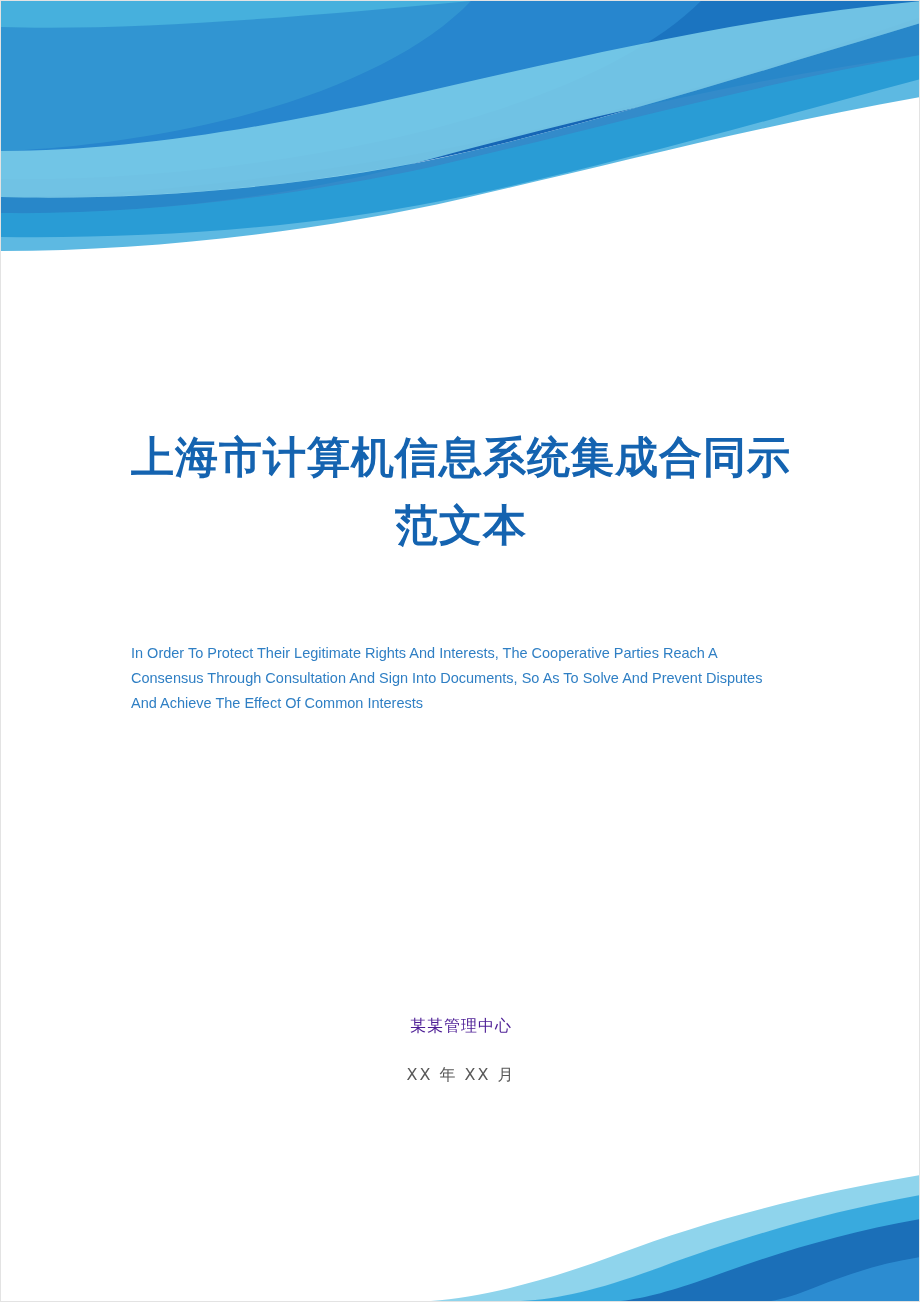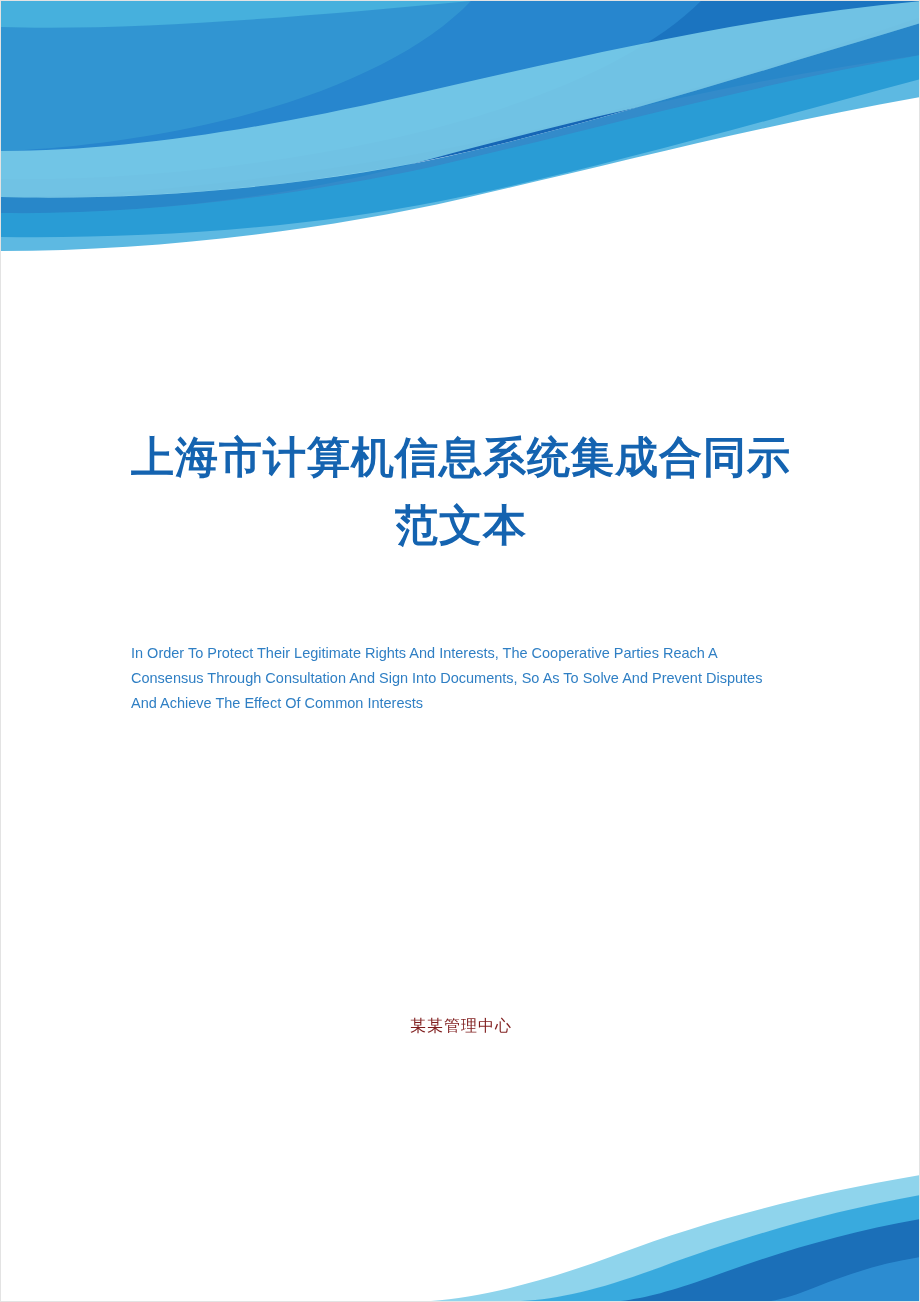--- a/index.html
+++ b/index.html
@@ -67,21 +67,21 @@
     font-size: 14.5px;
     line-height: 25px;
     font-family: "Liberation Sans", sans-serif;
   }
   .doc-org {
     position: absolute;
     left: 130px;
     top: 1015px;
     width: 660px;
     text-align: center;
-    color: #7f1d1d;
+    color: #4c1d95;
     font-size: 16px;
     letter-spacing: 1px;
     font-family: Liberation Sans, sans-serif;
   }
   .doc-date {
     position: absolute;
     left: 130px;
     top: 1064px;
     width: 660px;
     text-align: center;
@@ -110,15 +110,16 @@
     <path d="M920,130 L920,4 C800,24 700,52 620,82 C540,112 480,126 430,130 Z" fill="#8fd4ec"></path>
     <path d="M920,130 L920,24 C820,42 730,70 660,96 C600,118 560,128 520,130 Z" fill="#35a8dd" opacity="0.95"></path>
     <path d="M920,130 L920,48 C840,62 770,84 710,106 C670,120 645,127 620,130 Z" fill="#1b6fb8"></path>
     <path d="M920,130 L920,86 C880,92 845,104 815,116 C795,124 782,128 770,130 Z" fill="#2f8fd4" opacity="0.9"></path>
   </svg>
 
   <div class="content">
     <div class="doc-title">上海市计算机信息系统集成合同示范文本</div>
     <div class="doc-subtitle">In Order To Protect Their Legitimate Rights And Interests, The Cooperative Parties Reach A Consensus Through Consultation And Sign Into Documents, So As To Solve And Prevent Disputes And Achieve The Effect Of Common Interests</div>
     <div class="doc-org">某某管理中心</div>
+    <div class="doc-date">XX 年 XX 月</div>
   </div>
 
 </div>
 
 </body></html>

